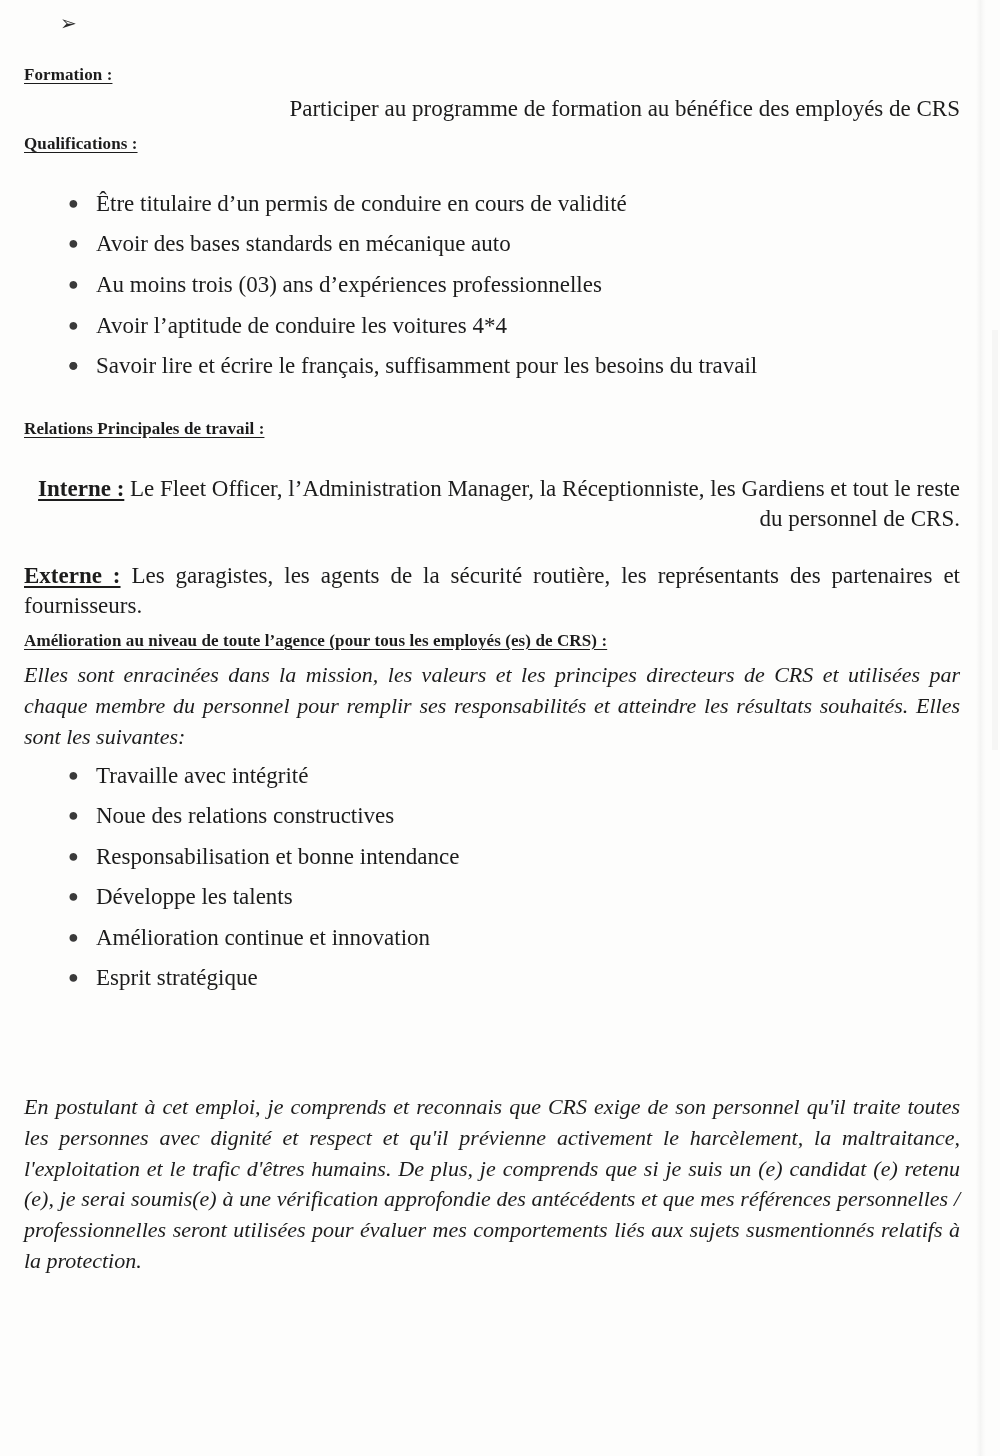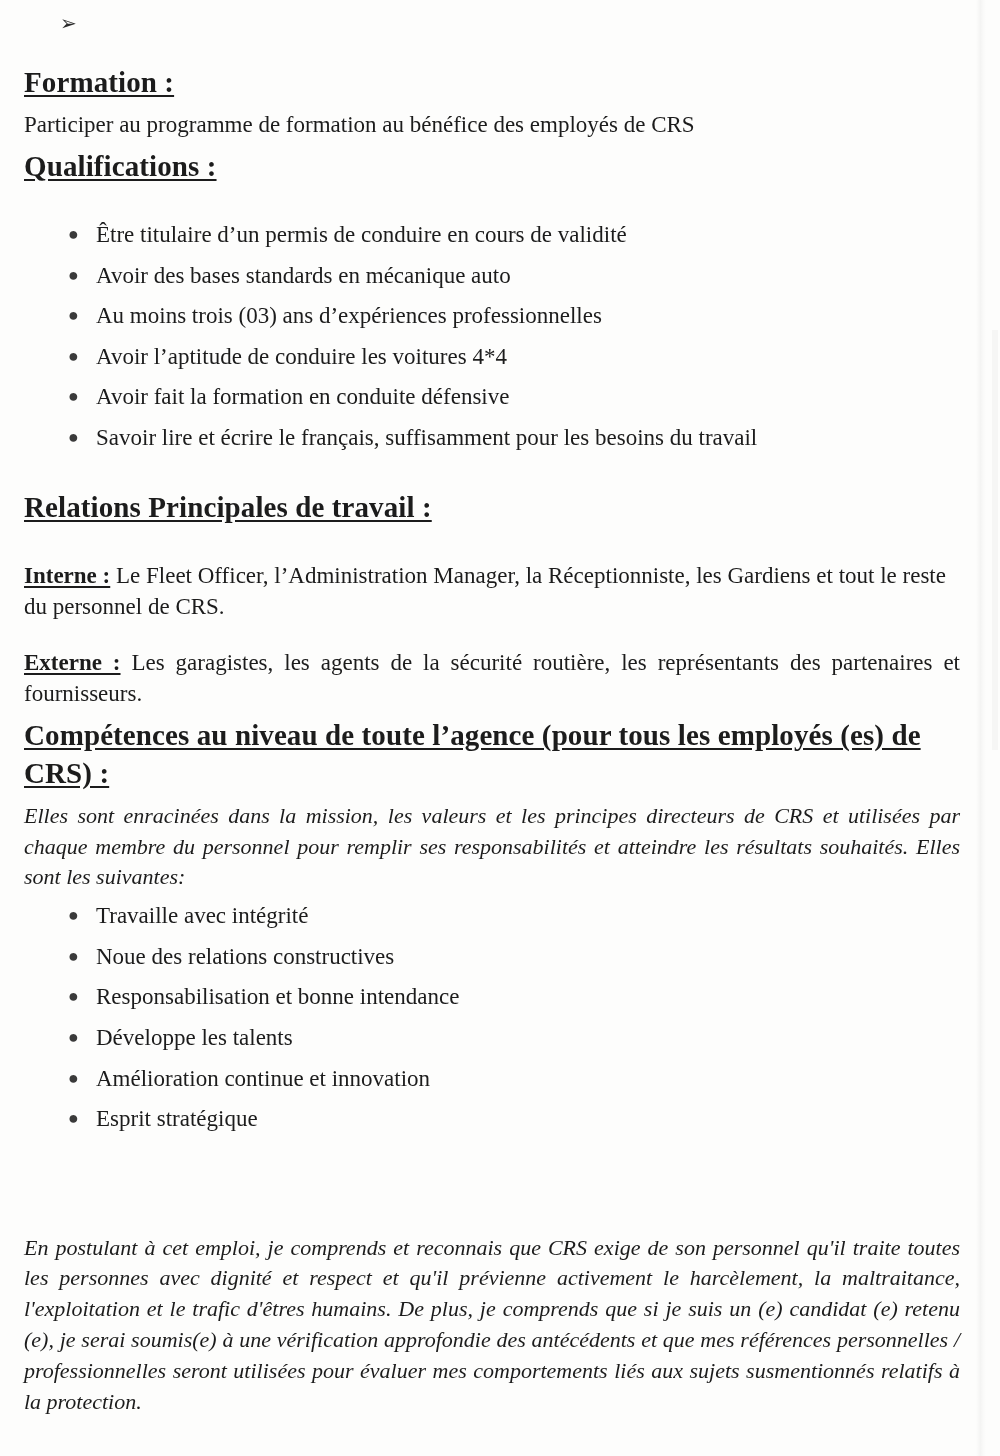--- a/index.html
+++ b/index.html
@@ -43,34 +43,34 @@
 
   .page {
     position: relative;
     padding: 0 40px 0 24px;
     box-sizing: border-box;
     width: 1000px;
   }
 
   .heading {
     font-weight: bold;
-    font-size: 29px;
+    font-size: 17px;
     line-height: 1.30;
     text-decoration: underline;
     text-underline-offset: 3px;
     display: inline-block;
     letter-spacing: 0.1px;
   }
   .heading-line { margin: 0; }
 
   p.body-text {
     font-size: 23px;
     line-height: 1.33;
     margin: 0;
-    text-align: left;
+    text-align: right;
   }
   p.justified {
     text-align: justify;
     text-justify: inter-word;
     margin-top: 18px;
   }
   .italic-block {
     font-style: italic;
     font-size: 22px;
     line-height: 1.40;
@@ -175,21 +175,20 @@
     <li>
       <span class="bullet-mark">●</span>
       <span>Au moins trois (03) ans d’expériences professionnelles</span>
     </li>
     <li>
       <span class="bullet-mark">●</span>
       <span>Avoir l’aptitude de conduire les voitures 4*4</span>
     </li>
     <li>
       <span class="bullet-mark">●</span>
-      <span>Avoir fait la formation en conduite défensive</span>
     </li>
     <li>
       <span class="bullet-mark">●</span>
       <span>Savoir lire et écrire le français, suffisamment pour les besoins du travail</span>
     </li>
   </ul>
 
   <div class="sp-26"></div>
 
   <div class="heading-line">
@@ -204,21 +203,21 @@
 
   <div class="sp-8"></div>
 
   <p class="body-text justified">
     <span class="lead-label">Externe :</span><span> Les garagistes, les agents de la sécurité routière, les représentants des partenaires et fournisseurs.</span>
   </p>
 
   <div class="sp-8"></div>
 
   <div class="heading-line">
-    <span class="heading">Compétences au niveau de toute l’agence (pour tous les employés (es) de CRS) :</span>
+    <span class="heading">Amélioration au niveau de toute l’agence (pour tous les employés (es) de CRS) :</span>
   </div>
 
   <div class="sp-8"></div>
 
   <p class="italic-block">Elles sont enracinées dans la mission, les valeurs et les principes directeurs de CRS et utilisées par chaque membre du personnel pour remplir ses responsabilités et atteindre les résultats souhaités. Elles sont les suivantes:</p>
 
   <div class="sp-8"></div>
 
   <ul class="bullets">
     <li>

